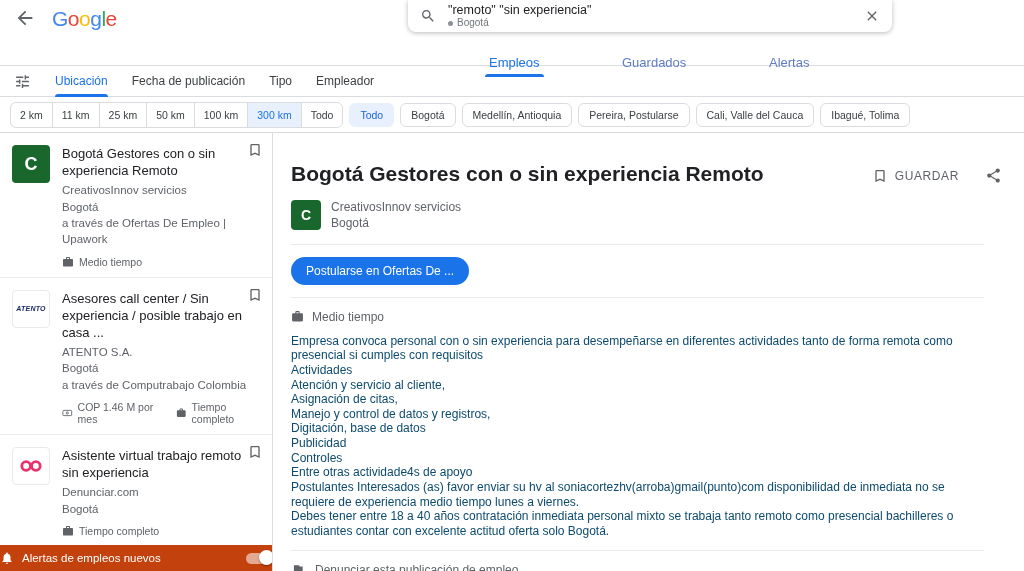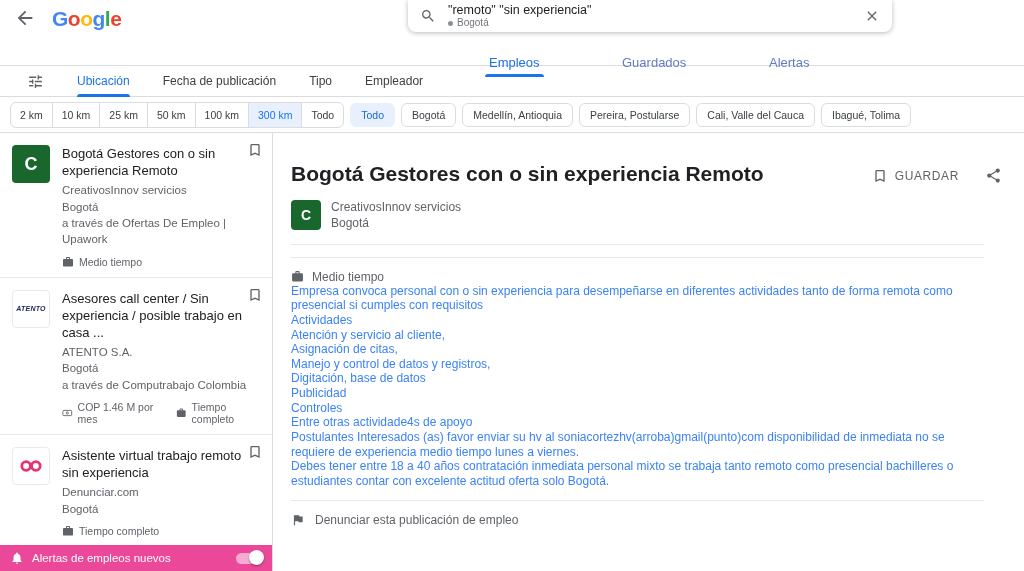--- a/index.html
+++ b/index.html
@@ -3,21 +3,21 @@
 <meta charset="utf-8">
 <style>
   *{margin:0;padding:0;box-sizing:border-box}
   html,body{width:1024px;height:571px;overflow:hidden;background:#fff;
     font-family:"Liberation Sans",sans-serif;color:#202124}
   .app{position:relative;width:1024px;height:571px;background:#fff}
 
   
   .topbar{height:36px;display:flex;align-items:center;padding-left:14px;position:relative}
   .back-btn{width:22px;height:22px;color:#5f6368;margin-right:16px;cursor:pointer}
-  .glogo{font-size:21px;font-weight:bold;letter-spacing:-.5px;line-height:1}
+  .glogo{font-size:21px;font-weight:normal;letter-spacing:-.5px;line-height:1}
   .searchbox{position:absolute;left:408px;top:0;width:484px;height:32px;background:#fff;
     border-radius:0 0 8px 8px;box-shadow:0 1px 5px rgba(0,0,0,.28);
     display:flex;align-items:center;padding:0 12px;z-index:5}
   .searchbox .s-icon{width:16px;height:16px;color:#5f6368;margin-right:12px;flex-shrink:0}
   .s-texts{display:flex;flex-direction:column;justify-content:center;line-height:1.15}
   .s-query{font-size:12.5px;color:#202124}
   .s-loc{font-size:10px;color:#70757a;display:flex;align-items:center;gap:4px}
   .s-dot{width:5px;height:5px;border-radius:50%;background:#8a8f98;display:inline-block}
   .s-close{margin-left:auto;width:16px;height:16px;color:#5f6368;cursor:pointer}
 
@@ -25,21 +25,21 @@
   .tabsbar{height:30px;border-bottom:1px solid #dadce0;position:relative}
   .rtab{position:absolute;top:12px;height:100%;display:flex;align-items:center;
     font-size:13px;color:#5f7cc3;cursor:pointer}
   .rtab.active{color:#1a73e8}
   .rtab.active::after{content:"";position:absolute;left:-4px;right:-4px;bottom:0;height:3px;
     background:#1a73e8;border-radius:3px 3px 0 0}
   .rtab-1{left:489px}.rtab-2{left:622px}.rtab-3{left:769px}
 
   
   .filterbar{height:31px;border-bottom:1px solid #dadce0;display:flex;align-items:center;
-    padding-left:27px;gap:33px}
+    padding-left:14px;gap:24px}
   .tune{width:17px;height:17px;color:#5f6368;cursor:pointer}
   .ftab{font-size:12px;color:#3c4043;height:31px;display:flex;align-items:center;
     position:relative;cursor:pointer}
   .ftab.active{color:#1a73e8}
   .ftab.active::after{content:"";position:absolute;left:0;right:0;bottom:0;height:3px;
     background:#1a73e8;border-radius:3px 3px 0 0}
 
   
   .chipsbar{height:36px;display:flex;align-items:center;padding-left:10px;gap:6px;
     border-bottom:1px solid #dadce0;white-space:nowrap}
@@ -61,22 +61,22 @@
   .logo-bordered{border:1px solid #e8eaed;color:#1b2a63}
   .atento-txt{font-size:7px;font-style:italic;font-weight:bold;color:#1b2a63;letter-spacing:.2px}
   .job-info{min-width:0}
   .job-title{font-size:13px;color:#202124;line-height:1.32;padding-right:18px}
   .job-meta{font-size:11.5px;color:#5f6368;line-height:1.42;margin-top:3px}
   .job-badges{display:flex;gap:12px;margin-top:8px;font-size:10.5px;color:#5f6368;align-items:center}
   .badge{display:flex;align-items:center;gap:5px}
   .badge svg{width:12px;height:12px}
   .bookmark{position:absolute;top:9px;right:9px;width:16px;height:16px;color:#5f6368;cursor:pointer}
 
-  .alertbar{position:absolute;left:0;right:0;bottom:0;height:26px;background:#ec4899;color:#fff;
-    display:flex;align-items:center;gap:8px;padding:0 10px;font-size:11.5px}
+  .alertbar{position:absolute;left:0;right:0;bottom:0;height:26px;background:#c2410c;color:#fff;
+    display:flex;align-items:center;gap:8px;padding:0 0;font-size:11.5px}
   .alertbar svg{width:14px;height:14px}
   .toggle{margin-left:auto;position:relative;width:26px;height:11px;background:rgba(255,255,255,.55);
     border-radius:6px;cursor:pointer}
   .toggle .knob{position:absolute;right:-2px;top:-2.5px;width:15px;height:15px;border-radius:50%;
     background:#fff;box-shadow:0 1px 2px rgba(0,0,0,.4)}
 
   
   .detail{flex:1;padding:28px 40px 0 18px;position:relative;overflow:hidden}
   .d-title{font-size:21px;font-weight:bold;color:#202124;max-width:600px;line-height:1.25}
   .d-actions{position:absolute;top:34px;right:22px;display:flex;align-items:center;gap:26px;color:#5f6368}
@@ -87,21 +87,21 @@
   .company-row{display:flex;gap:10px;margin-top:12px;align-items:center}
   .c-logo{width:30px;height:30px;border-radius:4px;color:#fff;display:flex;align-items:center;
     justify-content:center;font-weight:bold;font-size:14px}
   .c-meta{font-size:12px;color:#5f6368;line-height:1.35}
   .divider{height:1px;background:#e8eaed;margin:12px 0}
   .apply-btn{display:inline-block;background:#1a73e8;color:#fff;font-size:12px;
     padding:7px 15px;border-radius:14px;border:none;cursor:pointer;
     font-family:"Liberation Sans",sans-serif}
   .type-row{display:flex;gap:8px;align-items:center;font-size:12px;color:#5f6368}
   .type-row svg{width:13px;height:13px}
-  .description{font-size:12px;color:#3b82f6;line-height:1.22;margin-top:0;
+  .description{font-size:12px;color:#0c4a6e;line-height:1.22;margin-top:10px;
     white-space:pre-line;max-width:688px}
   .report-row{display:flex;gap:10px;align-items:center;font-size:12px;color:#5f6368;
     margin-top:8px;cursor:pointer}
   .report-row svg{width:14px;height:14px}
 </style>
 </head>
 <body>
 
 <div class="app">
 
@@ -149,21 +149,21 @@
     </span>
     <span class="ftab active">Ubicación</span>
     <span class="ftab">Fecha de publicación</span>
     <span class="ftab">Tipo</span>
     <span class="ftab">Empleador</span>
   </div>
 
   <div class="chipsbar">
     <div class="seg-group">
       <span class="seg">2 km</span>
-      <span class="seg">10 km</span>
+      <span class="seg">11 km</span>
       <span class="seg">25 km</span>
       <span class="seg">50 km</span>
       <span class="seg">100 km</span>
       <span class="seg selected">300 km</span>
       <span class="seg">Todo</span>
     </div>
     <span class="chip selected">Todo</span>
     <span class="chip">Bogotá</span>
     <span class="chip">Medellín, Antioquia</span>
     <span class="chip">Pereira, Postularse</span>
@@ -305,20 +305,21 @@
           <span>C</span>
         </div>
         <div class="c-meta">
           <div>CreativosInnov servicios</div>
           <div>Bogotá</div>
         </div>
       </div>
 
       <div class="divider"></div>
 
+      <button class="apply-btn">Postularse en Ofertas De ...</button>
 
       <div class="divider"></div>
 
       <div class="type-row">
         <svg viewBox="0 0 24 24" fill="currentColor">
             <path d="M20 6h-4V4c0-1.11-.89-2-2-2h-4c-1.11 0-2 .89-2 2v2H4c-1.11 0-2 .89-2 2v11c0 1.11.89 2 2 2h16c1.11 0 2-.89 2-2V8c0-1.11-.89-2-2-2zm-6 0h-4V4h4v2z"></path>
           </svg>
         <span>Medio tiempo</span>
       </div>
 

